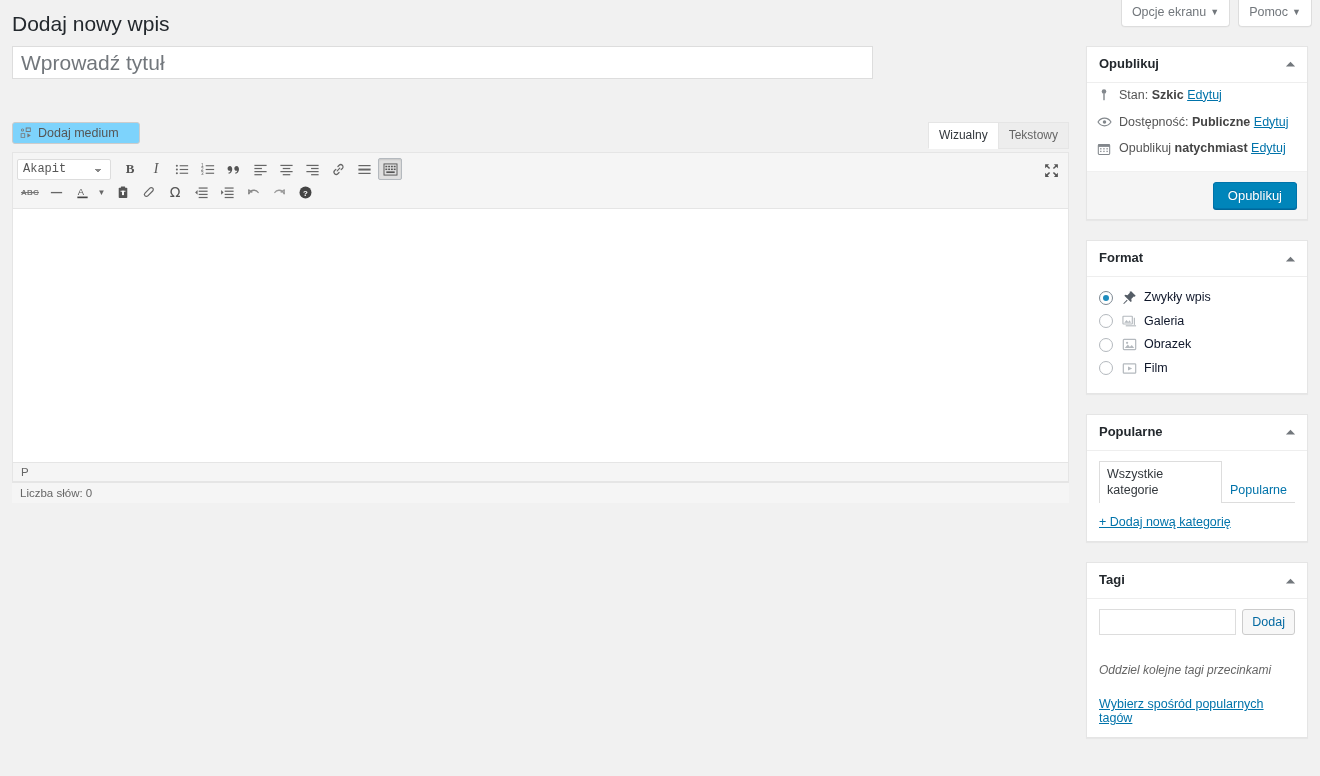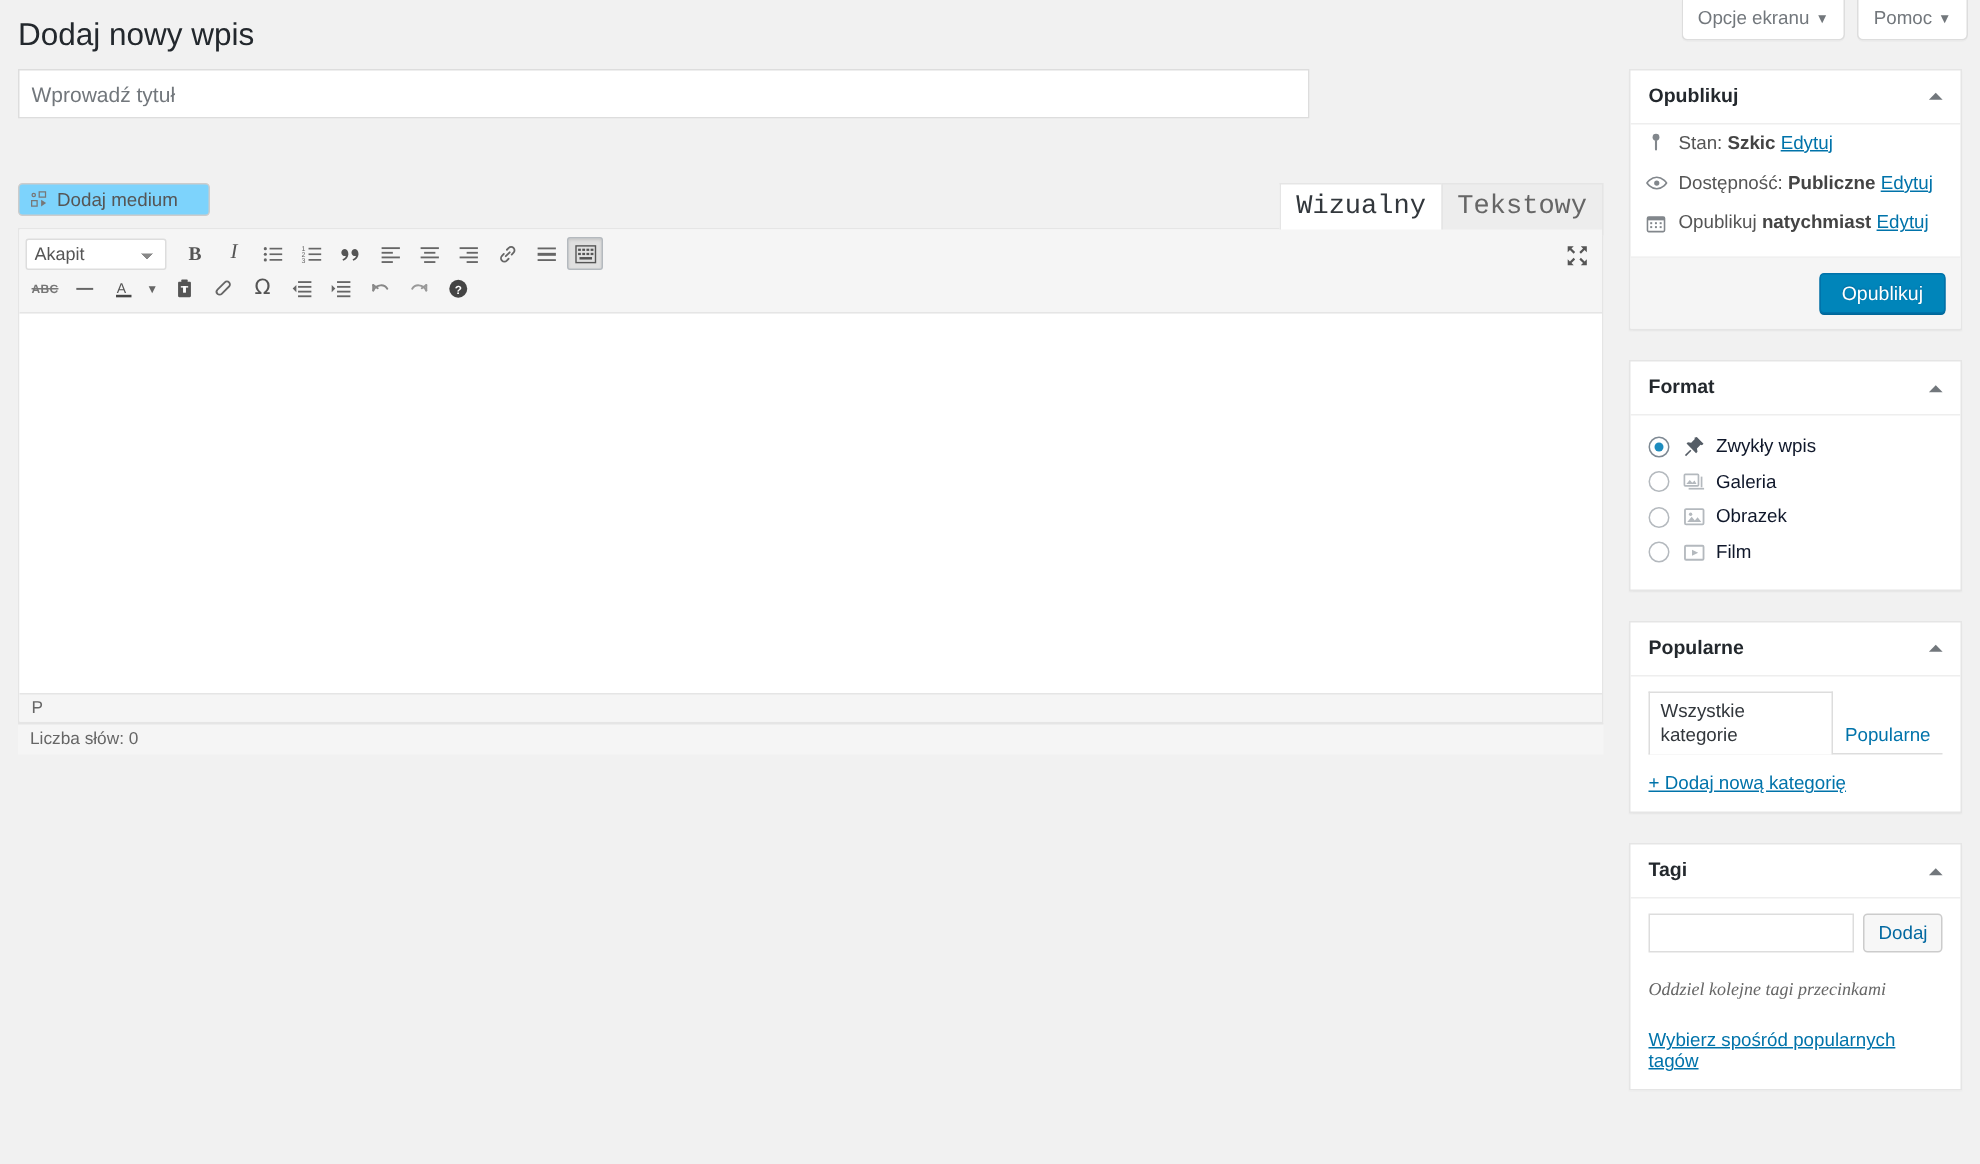--- a/index.html
+++ b/index.html
@@ -45,21 +45,21 @@
 
   
   .main-col {
     position: absolute; left: 12px; top: 46px;
     width: 1057px;
   }
   .title-input {
     display: block;
     width: 861px; height: 33px;
     padding: 3px 8px;
-    font-size: 14px; font-weight: 300;
+    font-size: 21px; font-weight: 300;
     color: #be185d;
     background: #fff;
     border: 1px solid #ddd;
     outline: none;
     font-family: "Liberation Sans", sans-serif;
   }
   .title-input::placeholder { color: #72777c; opacity: 1; }
 
   
   .editor-wrap { position: relative; margin-top: 43px; }
@@ -75,30 +75,29 @@
     cursor: pointer; line-height: 20px;
     vertical-align: top;
   }
   .icon-media { width: 14px; height: 14px; display: block; }
 
   .editor-tabs {
     position: absolute; right: 0; top: 0;
     display: flex; align-items: flex-end;
   }
   .ed-tab {
-    font-size: 18px;
+    font-size: 12px;
     padding: 5px 10px 6px 10px;
     border: 1px solid #e5e5e5;
     border-bottom-color: #e5e5e5;
     background: #ededed;
     color: #666;
     cursor: pointer;
     margin-left: -1px;
     line-height: 1.2;
-    font-family: Liberation Mono, monospace;
   }
   .ed-tab.active {
     background: #fff;
     border-color: #e5e5e5;
     border-bottom-color: #fff;
     color: #32373c;
   }
 
   .editor-box {
     border: 1px solid #e5e5e5;
@@ -120,21 +119,21 @@
   .tb-row.row2 { padding-top: 0px; padding-bottom: 5px; }
 
   .format-select {
     width: 94px; height: 21px;
     font-size: 12px; color: #555;
     background: #fff;
     border: 1px solid #ddd;
     border-radius: 2px;
     padding: 0 2px 0 5px;
     margin-right: 6px;
-    font-family: Liberation Sans, sans-serif;
+    font-family: Liberation Mono, monospace;
     appearance: none;
     background-image:
       linear-gradient(45deg, transparent 50%, #888 50%),
       linear-gradient(135deg, #888 50%, transparent 50%);
     background-position: calc(100% - 12px) 9px, calc(100% - 8px) 9px;
     background-size: 4px 4px, 4px 4px;
     background-repeat: no-repeat;
     cursor: pointer;
   }
 
@@ -369,23 +368,22 @@
     font-size: 12.5px;
     padding: 0 9px;
     cursor: pointer;
     white-space: nowrap;
     font-family: "Liberation Sans", sans-serif;
   }
   .tag-help {
     font-style: italic;
     font-size: 12px;
     color: #666;
-    margin-top: 16px;
+    margin-top: 27px;
     line-height: 1.4;
-    font-family: Liberation Serif, serif;
   }
   .tag-popular { margin-top: 18px; font-size: 12.5px; }
 </style>
 </head>
 <body>
 
 <div id="app">
 
   <div class="top-tabs">
     <div class="top-tab">

